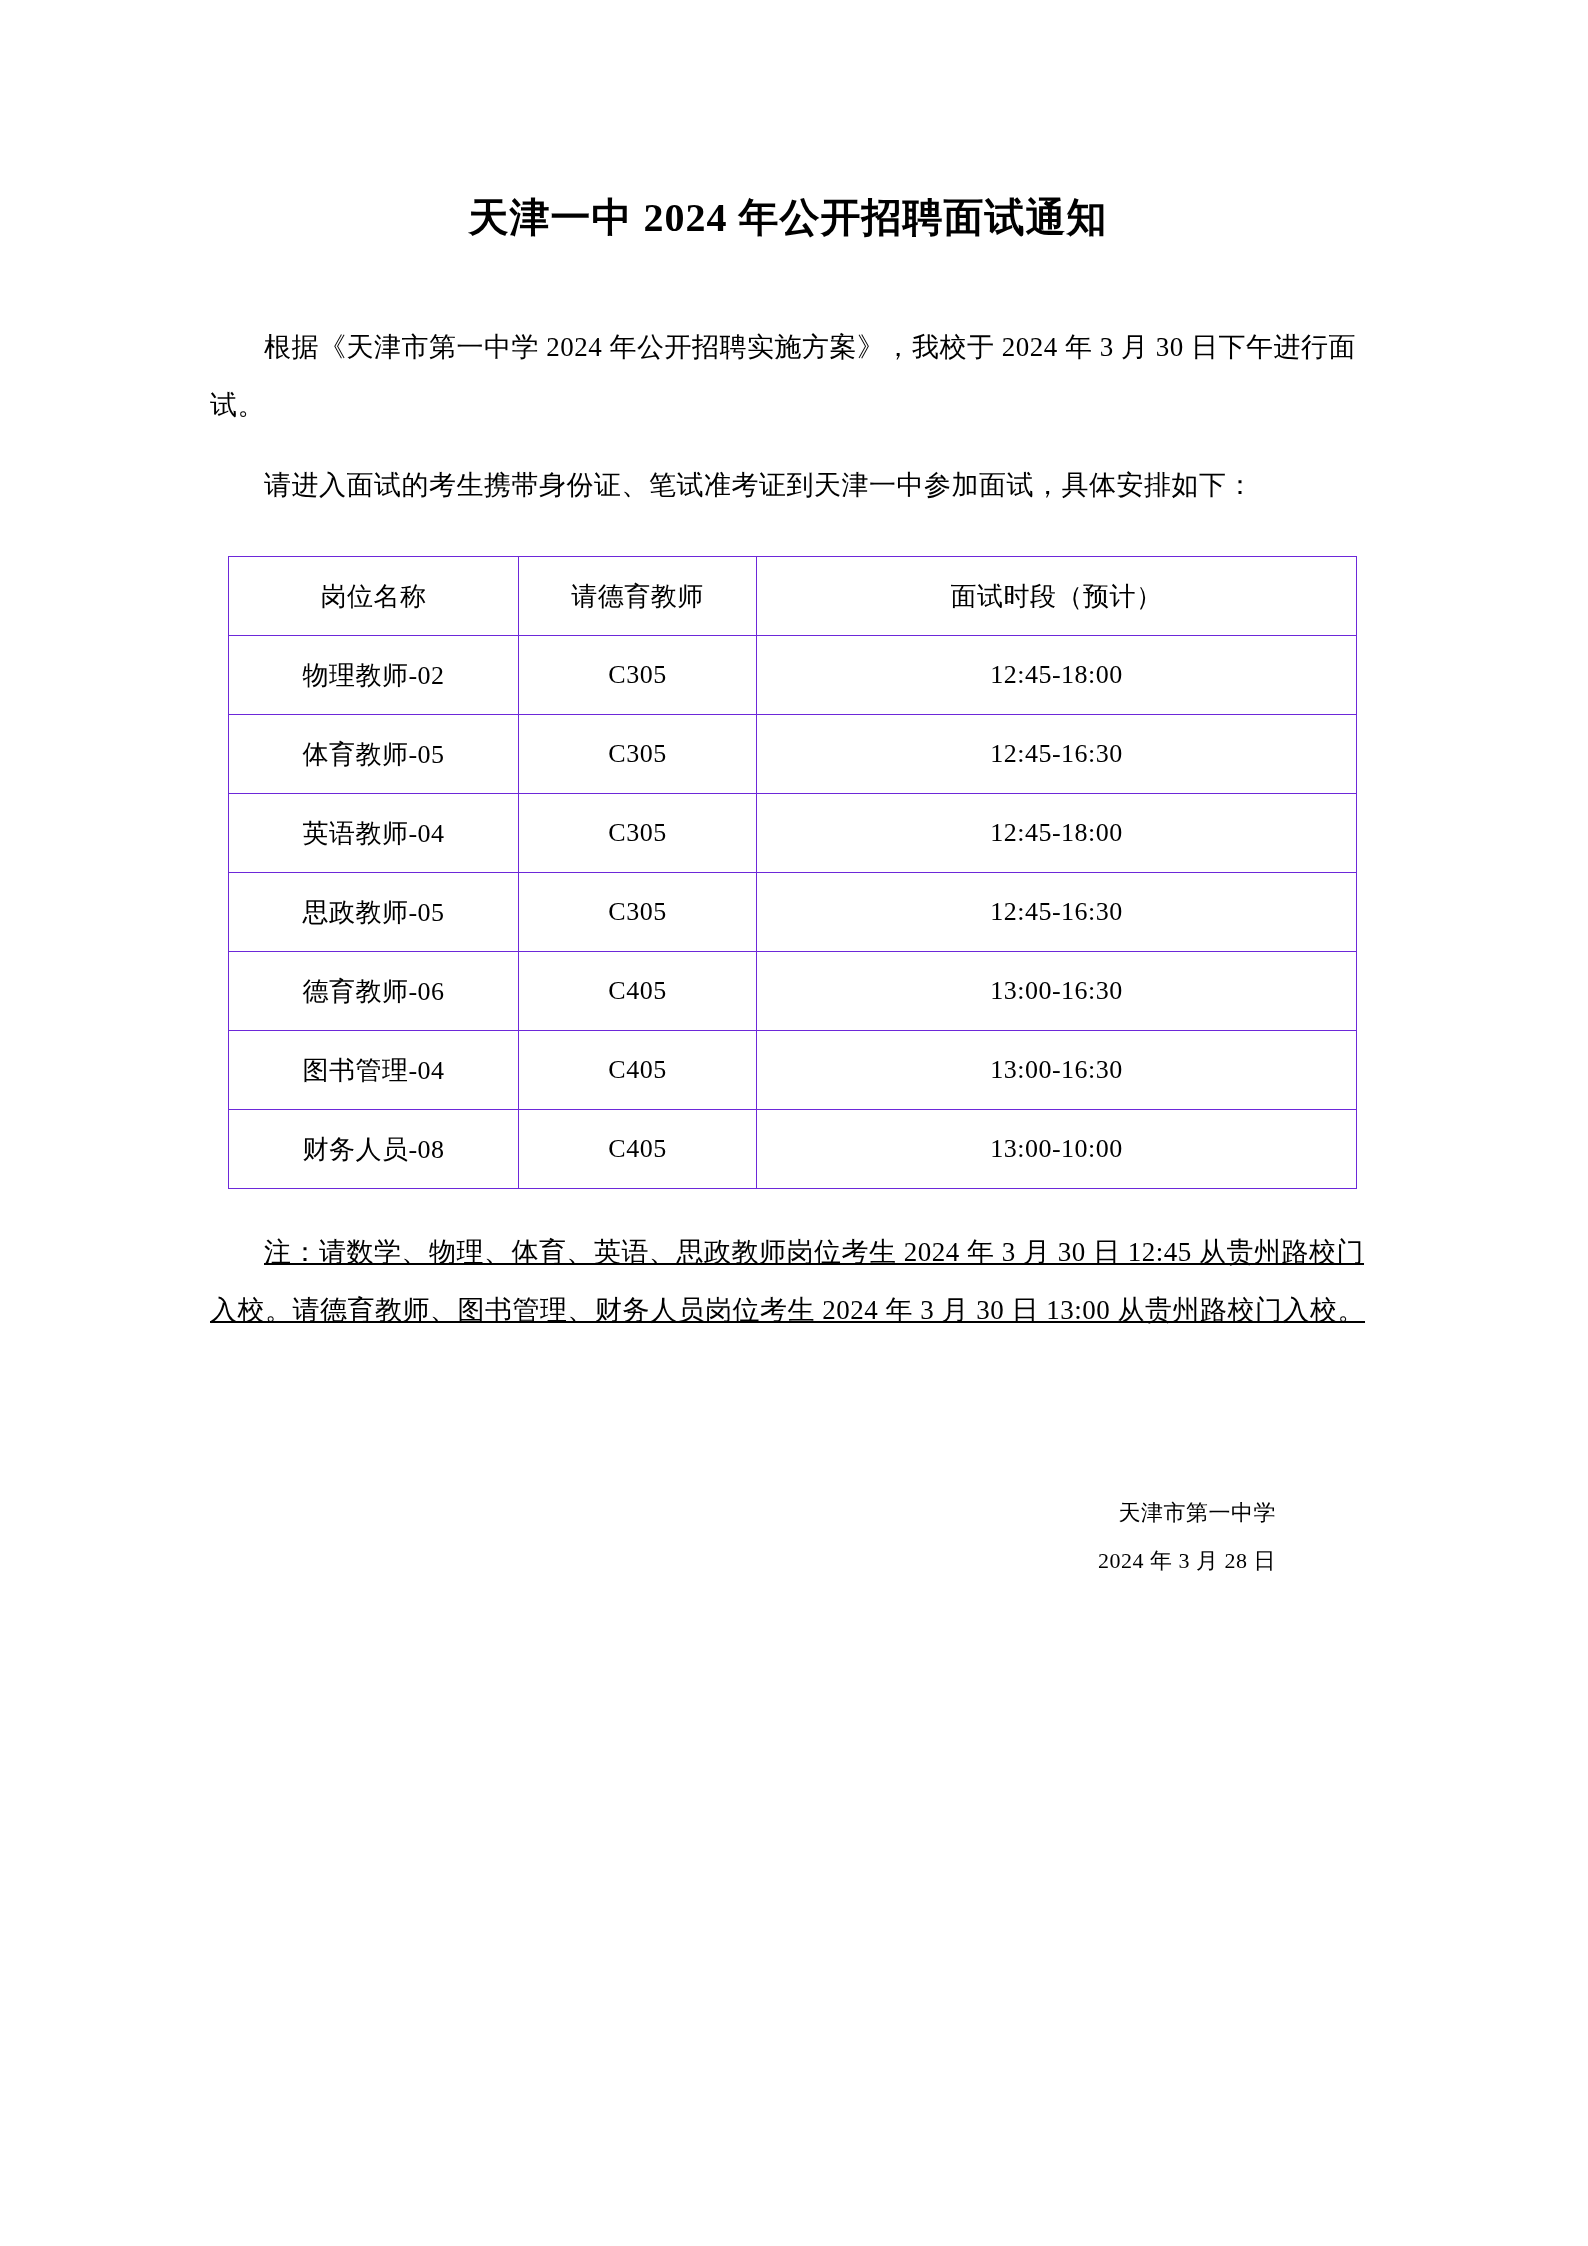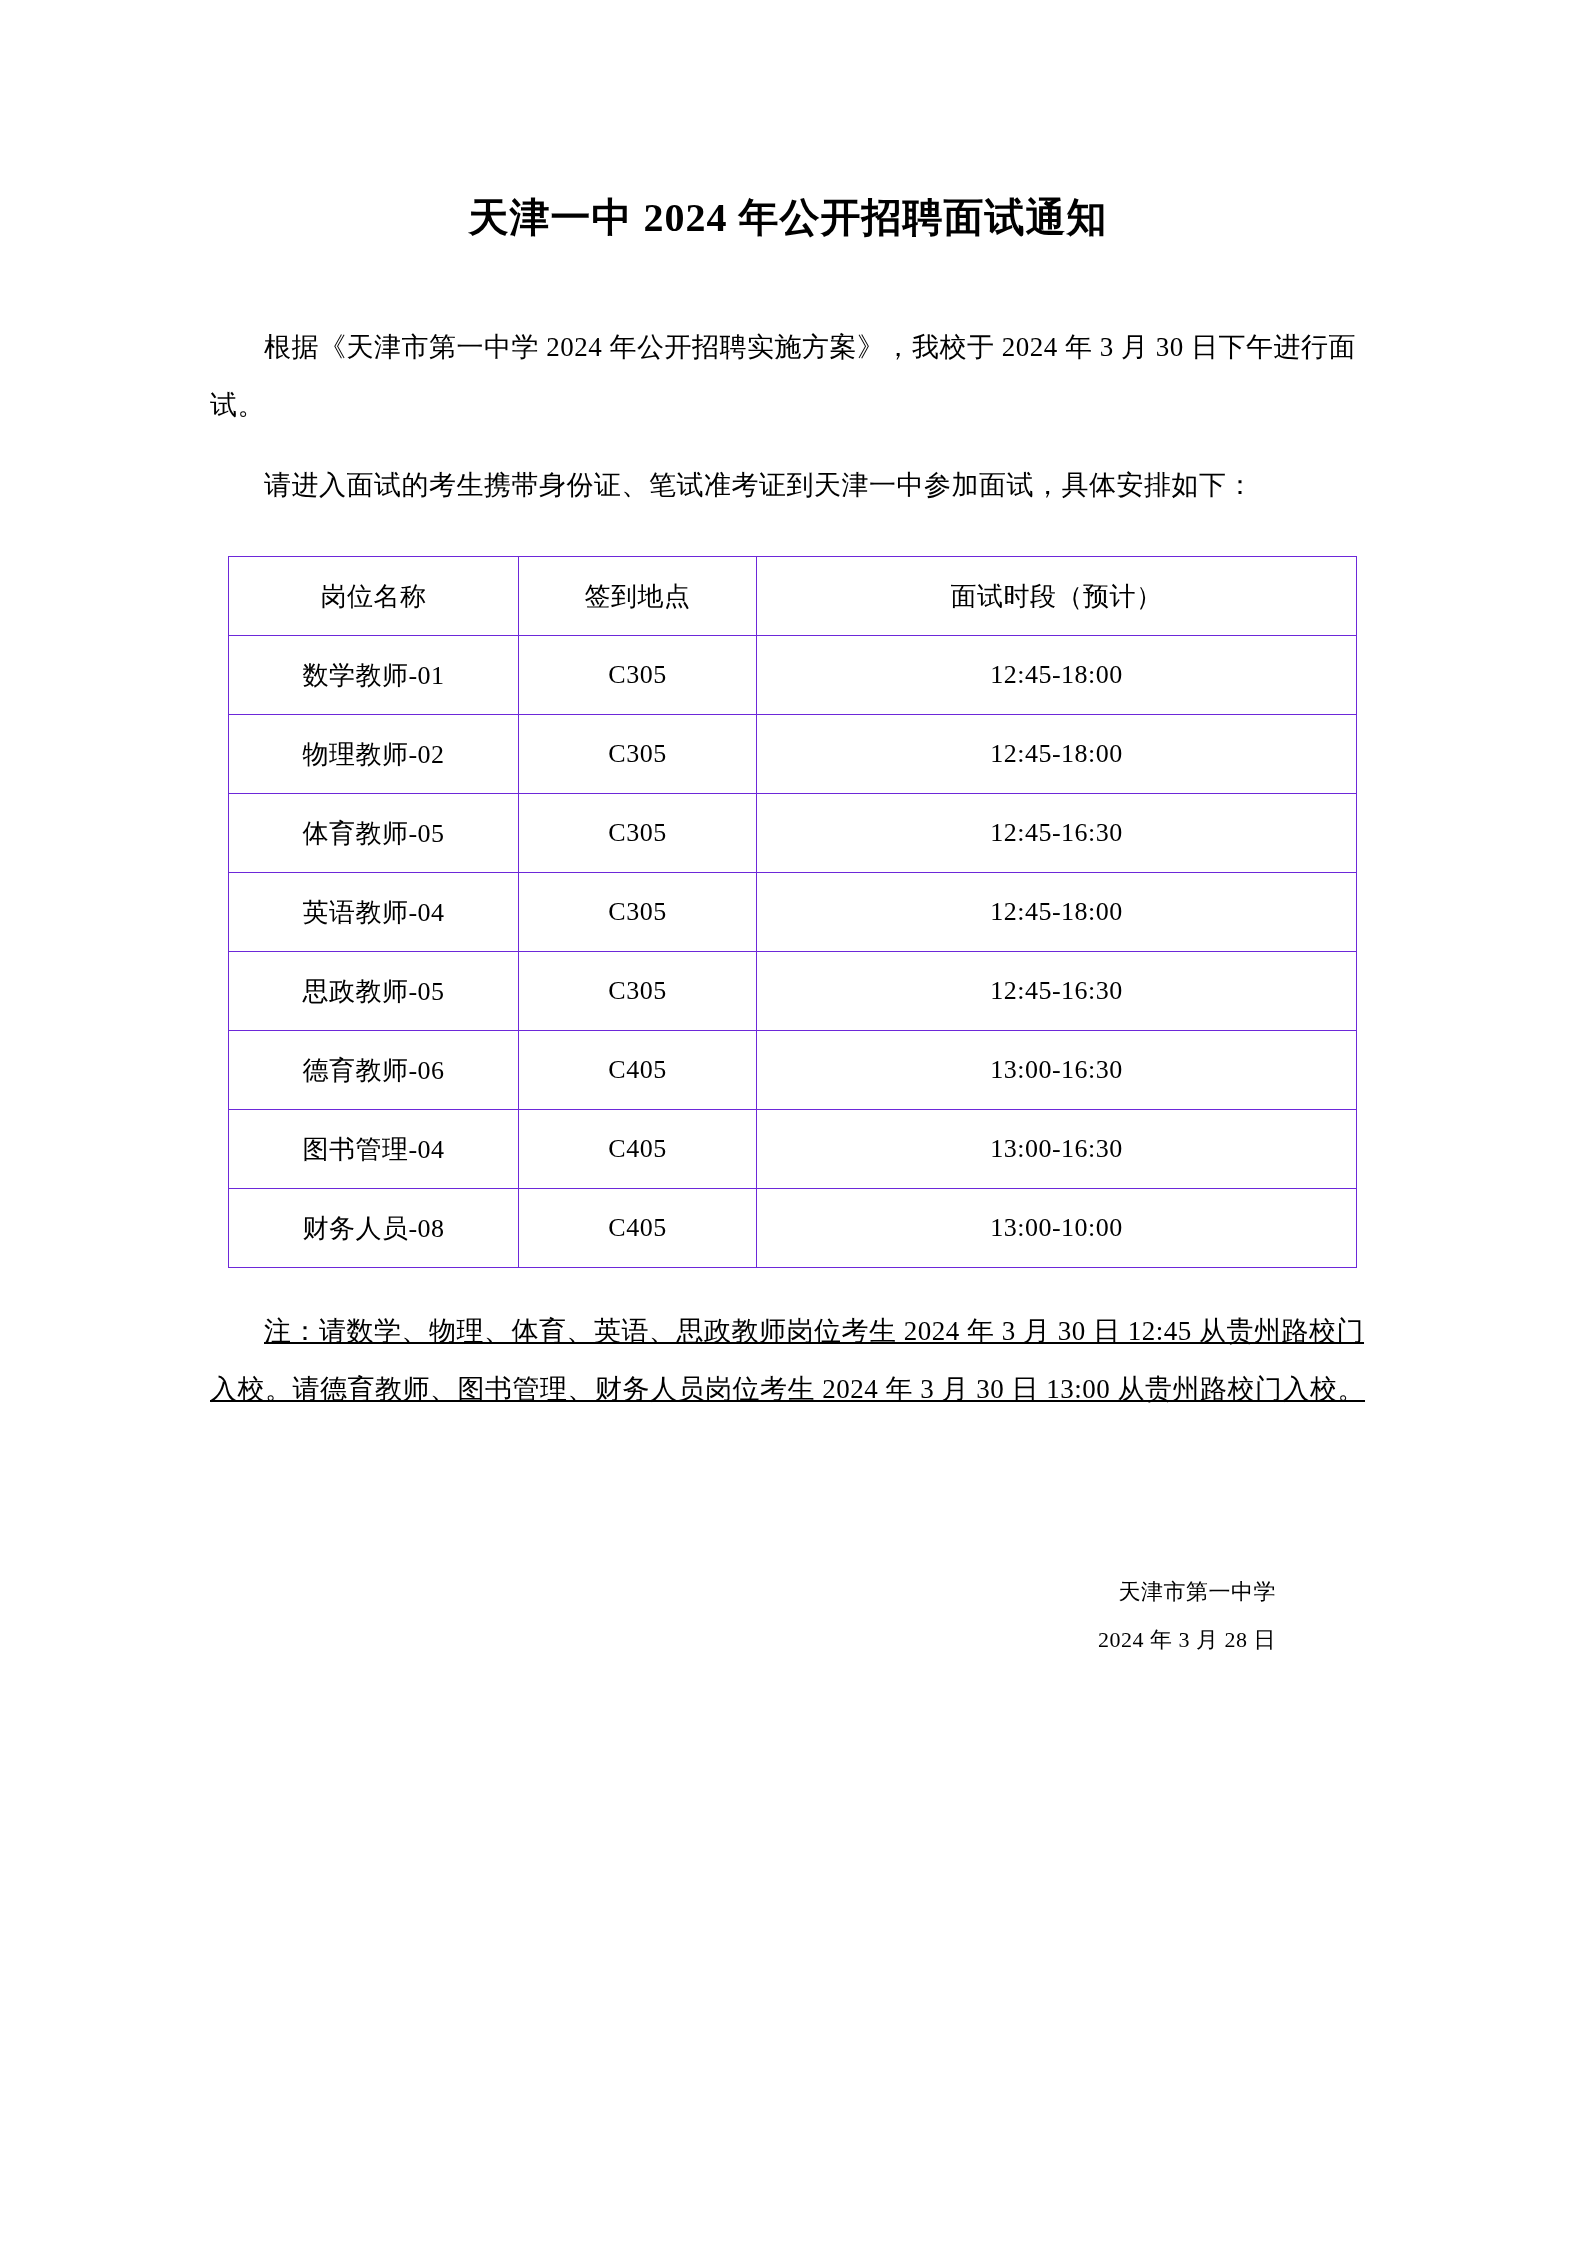--- a/index.html
+++ b/index.html
@@ -89,30 +89,25 @@
 
   <table class="schedule">
     <colgroup>
       <col class="c1">
         <col class="c2">
         <col class="c3">
     </colgroup>
     <thead>
       <tr>
         <th>岗位名称</th>
-        <th>签到地点</th>
+        <th>请德育教师</th>
         <th>面试时段（预计）</th>
       </tr>
     </thead>
     <tbody>
-      <tr>
-        <td>数学教师-01</td>
-        <td>C305</td>
-        <td>12:45-18:00</td>
-      </tr>
       <tr>
         <td>物理教师-02</td>
         <td>C305</td>
         <td>12:45-18:00</td>
       </tr>
       <tr>
         <td>体育教师-05</td>
         <td>C305</td>
         <td>12:45-16:30</td>
       </tr>

